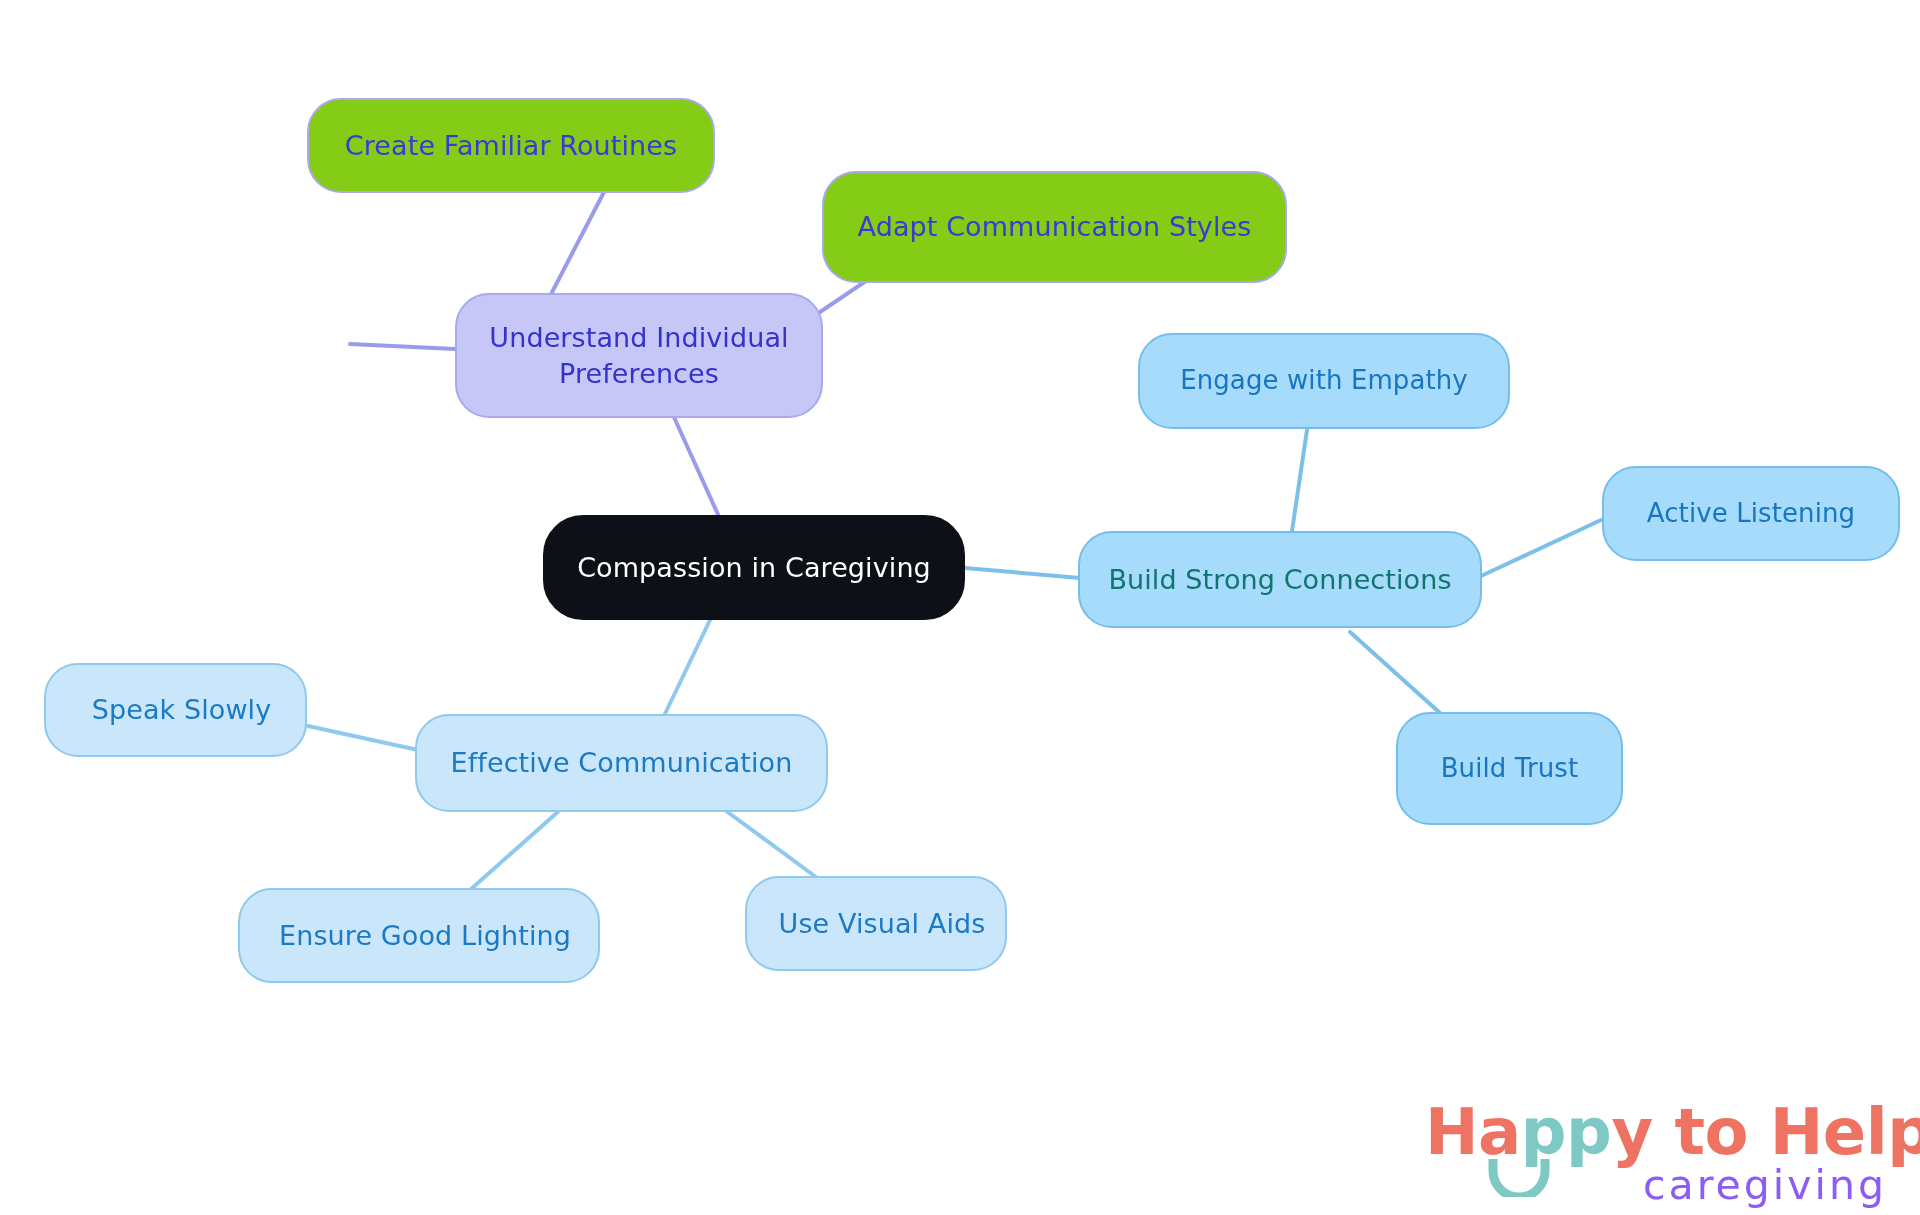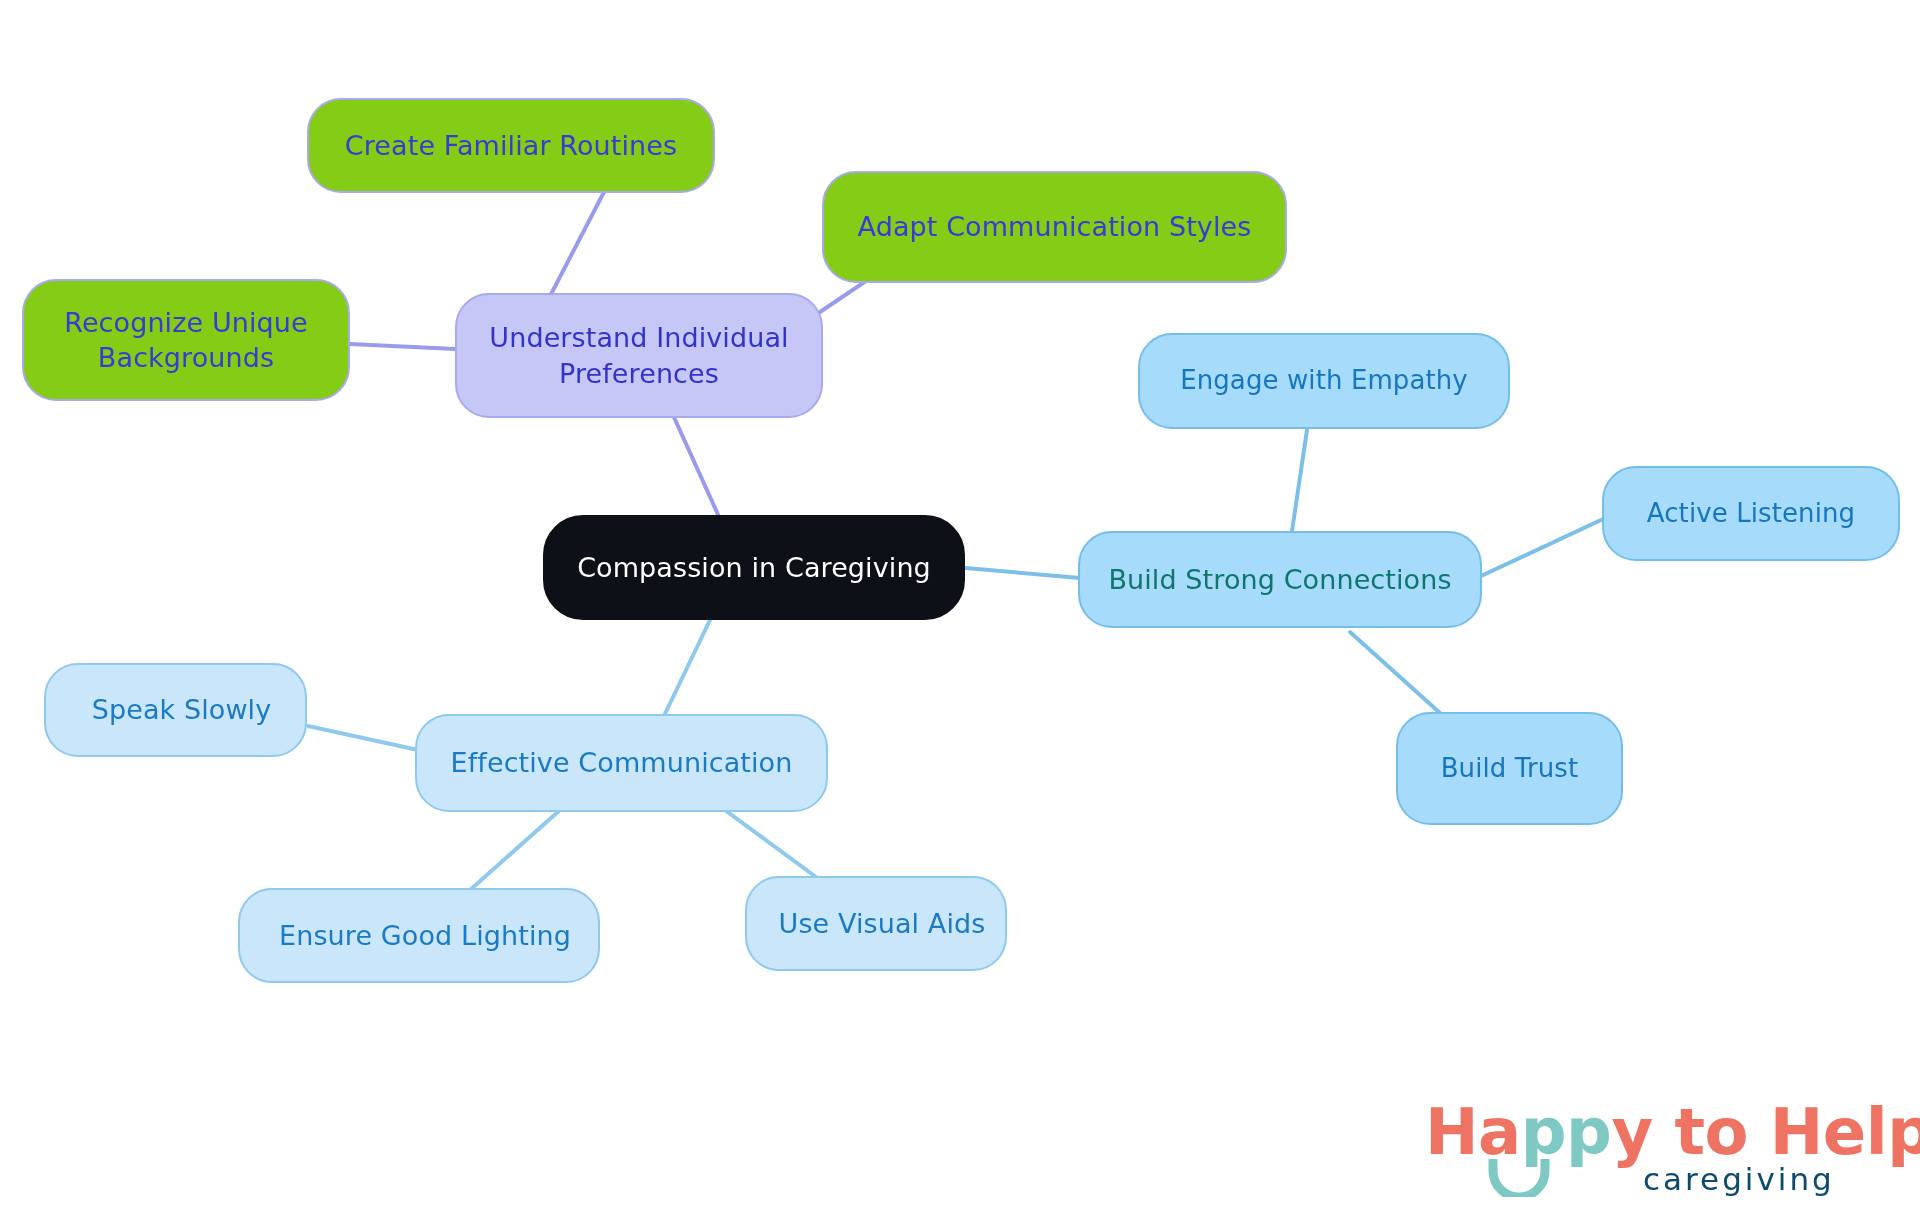--- a/index.html
+++ b/index.html
@@ -115,22 +115,22 @@
     font-weight: bold;
     letter-spacing: -0.5px;
     white-space: nowrap;
   }
   .lg-coral { color: #ef7362; }
   .lg-teal  { color: #7ec9c4; margin-top: 12px; }
   .logo-sub {
     position: absolute;
     left: 218px;
     top: 66px;
-    color: #0c4a6e;
-    font-size: 31px;
+    color: #8b5cf6;
+    font-size: 41px;
     letter-spacing: 3px;
     white-space: nowrap;
   }
   #logo-smile {
     position: absolute;
     left: 62px;
     top: 62px;
     width: 64px;
     height: 40px;
   }
@@ -168,24 +168,20 @@
   </div>
 
   <div class="node purple-leaf" style="left:307px; top:98px; width:408px; height:95px;">
     <span>Create Familiar Routines</span>
   </div>
 
   <div class="node purple-leaf" style="left:822px; top:147px; width:465px; height:112px;margin-top:24px;">
     <span>Adapt Communication Styles</span>
   </div>
 
-  <div class="node purple-leaf" style="left:22px; top:279px; width:328px; height:122px;">
-    <span>Recognize Unique
-Backgrounds</span>
-  </div>
 
   <div class="node blue-main" style="left:1078px; top:531px; width:404px; height:97px;">
     <span>Build Strong Connections</span>
   </div>
 
   <div class="node blue-leaf" style="left:1138px; top:333px; width:372px; height:96px;">
     <span>Engage with Empathy</span>
   </div>
 
   <div class="node blue-leaf" style="left:1602px; top:466px; width:298px; height:95px;">

